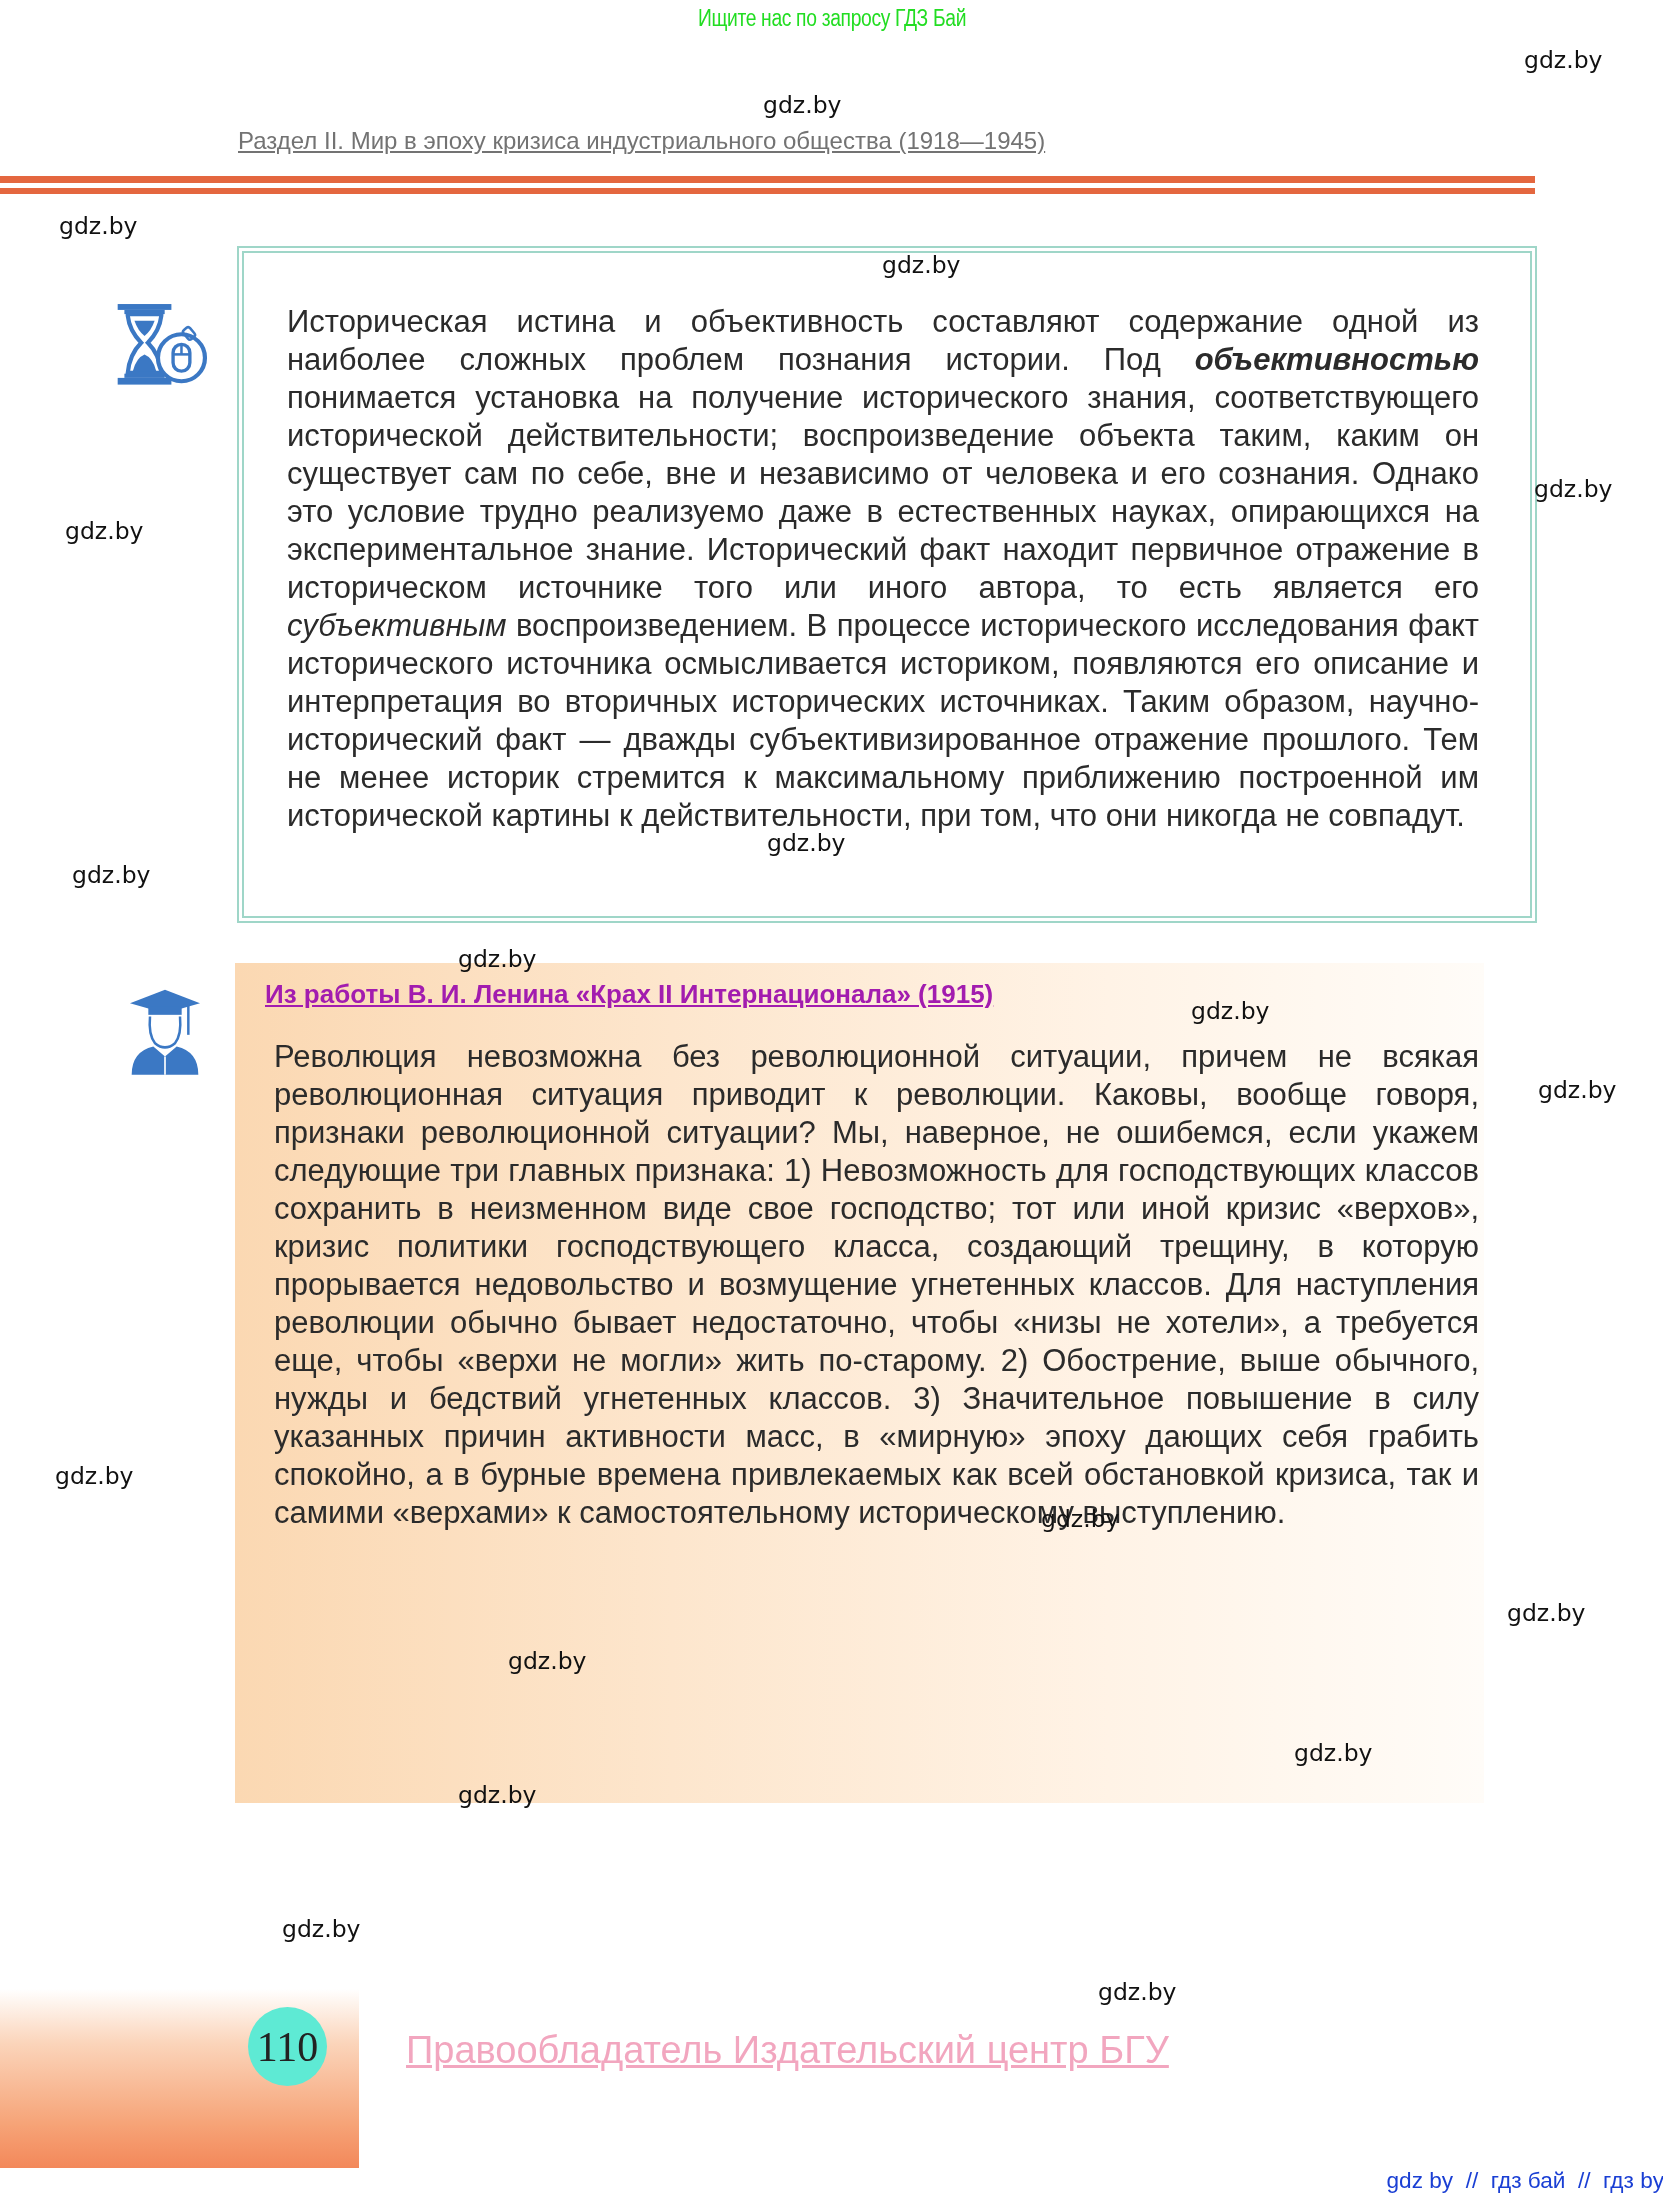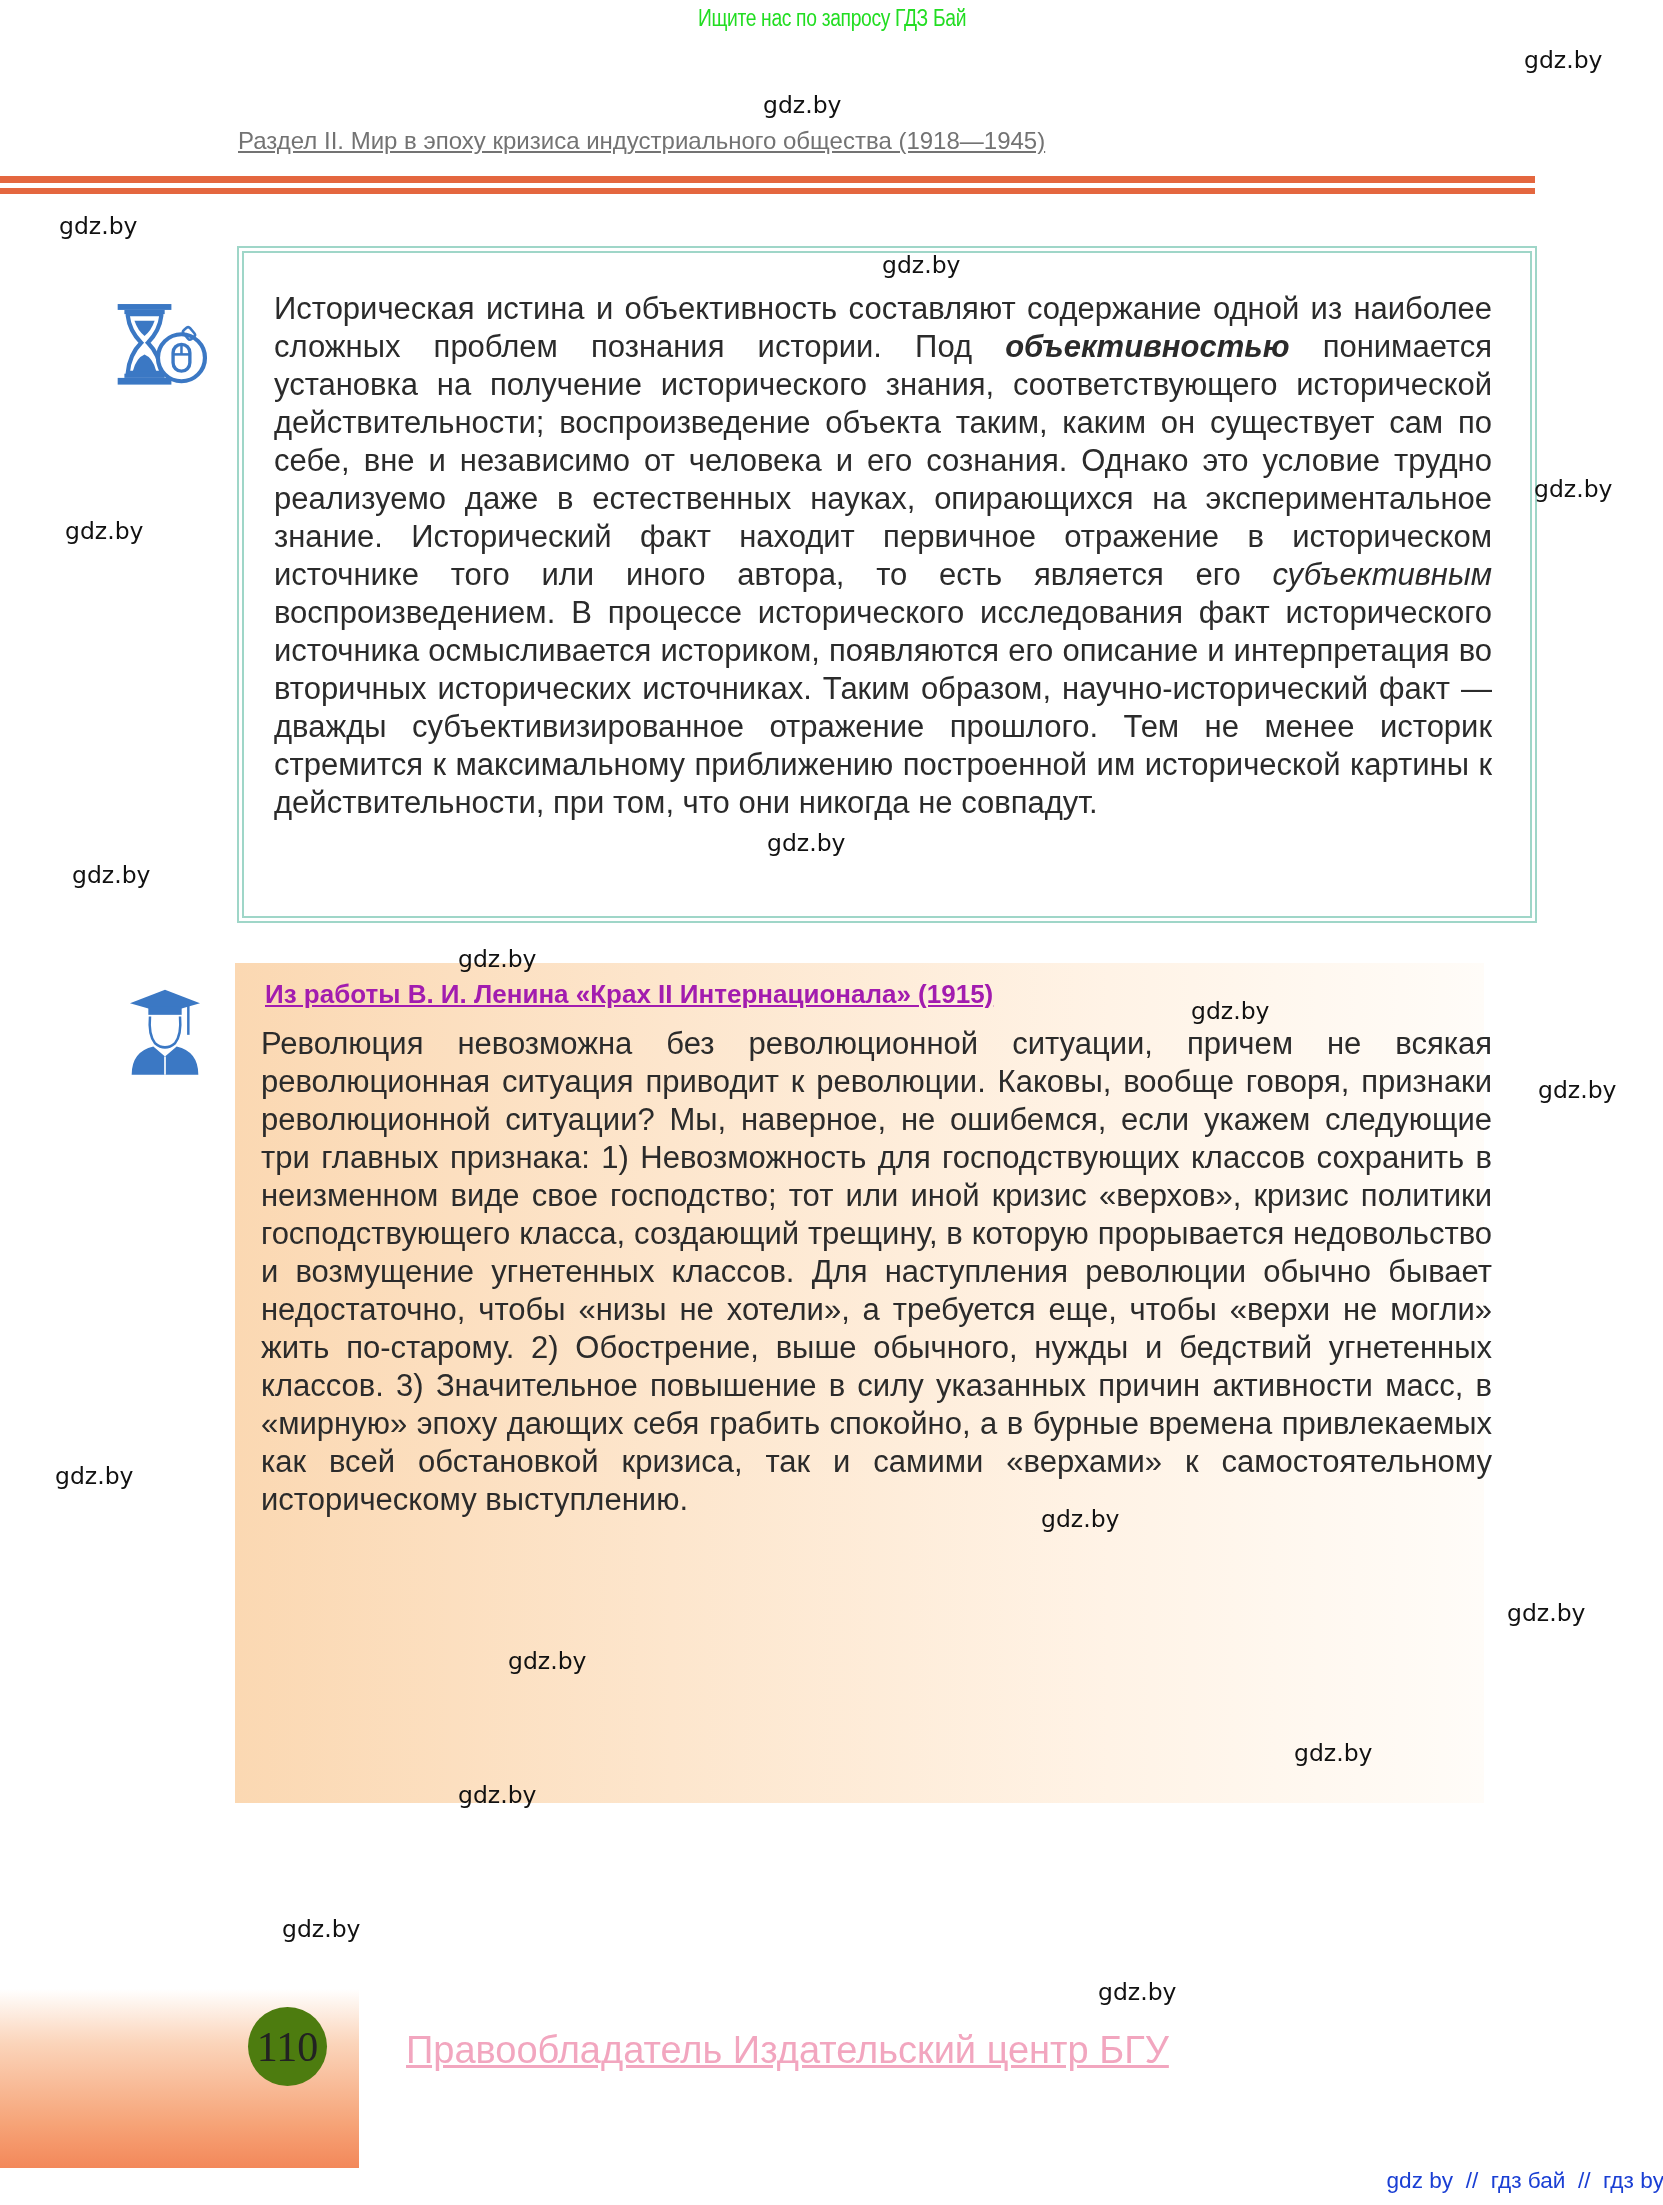--- a/index.html
+++ b/index.html
@@ -11,33 +11,33 @@
   .wm { position: absolute; font-family: "DejaVu Sans", sans-serif; font-size: 23.5px; color: #111; white-space: nowrap; line-height: 1; text-align: center; }
   .top-banner { left: 0; width: 1664px; top: 5px; text-align: center; color: #22dd22; font-size: 23.5px; font-family: "Liberation Sans", sans-serif; letter-spacing: -0.4px; transform: scaleX(0.82); transform-origin: 50% 0; }
   .section-title { left: 238px; top: 127px; font-size: 24px; color: #737373; white-space: nowrap; text-decoration: underline; }
   .stripe { left: 0; width: 1535px; height: 6.7px; background: #e4673f; }
   .box1 {
     left: 237px; top: 246px; width: 1300px; height: 677px; box-sizing: border-box;
     border: 2.5px solid #9fd6c8; padding: 3.4px;
   }
   .box1-inner { width: 100%; height: 100%; box-sizing: border-box; border: 2.5px solid #9fd6c8; }
   .text-block { position: absolute; font-size: 31px; line-height: 38px; text-align: justify; color: #2b2b2b; }
-  .text-block p { margin: 0; }
+  .text-block p { margin: 13px; }
   .b1text { left: 274px; top: 290px; width: 1218px; }
   .box2 {
     left: 235px; top: 963px; width: 1249px; height: 840px;
     background: linear-gradient(to right, #fbd8b2 0%, #fde6cd 35%, #fff3e6 70%, #fffcf8 100%);
   }
   .b2title { left: 265px; top: 979px; font-size: 26px; font-weight: bold; color: #a21caf; white-space: nowrap; text-decoration: underline; }
   .b2text { left: 261px; top: 1025px; width: 1231px; }
   .b2text p + p { margin-top: 8.4px; }
   .question { font-style: italic; }
   .icon { position: absolute; }
   .page-block { left: 0; top: 1989px; width: 359px; height: 179px; background: linear-gradient(to bottom, #ffffff 0%, #fbd5bb 30%, #f6a478 75%, #f3885a 100%); }
-  .page-circle { left: 248px; top: 2007px; width: 79px; height: 79px; border-radius: 50%; background: #4d7c0f; display: flex; align-items: center; justify-content: center; font-family: "Liberation Serif", serif; font-size: 42px; color: #222; }
+  .page-circle { left: 248px; top: 2007px; width: 79px; height: 79px; border-radius: 50%; background: #5eead4; display: flex; align-items: center; justify-content: center; font-family: "Liberation Serif", serif; font-size: 42px; color: #222; }
   .copyright { left: 406px; top: 2029px; font-size: 38px; color: #f2a6bf; white-space: nowrap; text-decoration: underline; }
   .bottom-links { left: 0; width: 1664px; top: 2168px; text-align: right; font-size: 22.6px; color: #1a3fd4; white-space: pre; }
 </style>
 </head>
 <body>
 
 <div class="abs top-banner">Ищите нас по запросу ГДЗ Бай</div>
 
 <div class="abs section-title">Раздел II. Мир в эпоху кризиса индустриального общества (1918—1945)</div>
 <div class="abs stripe" style="top:176px"></div>

